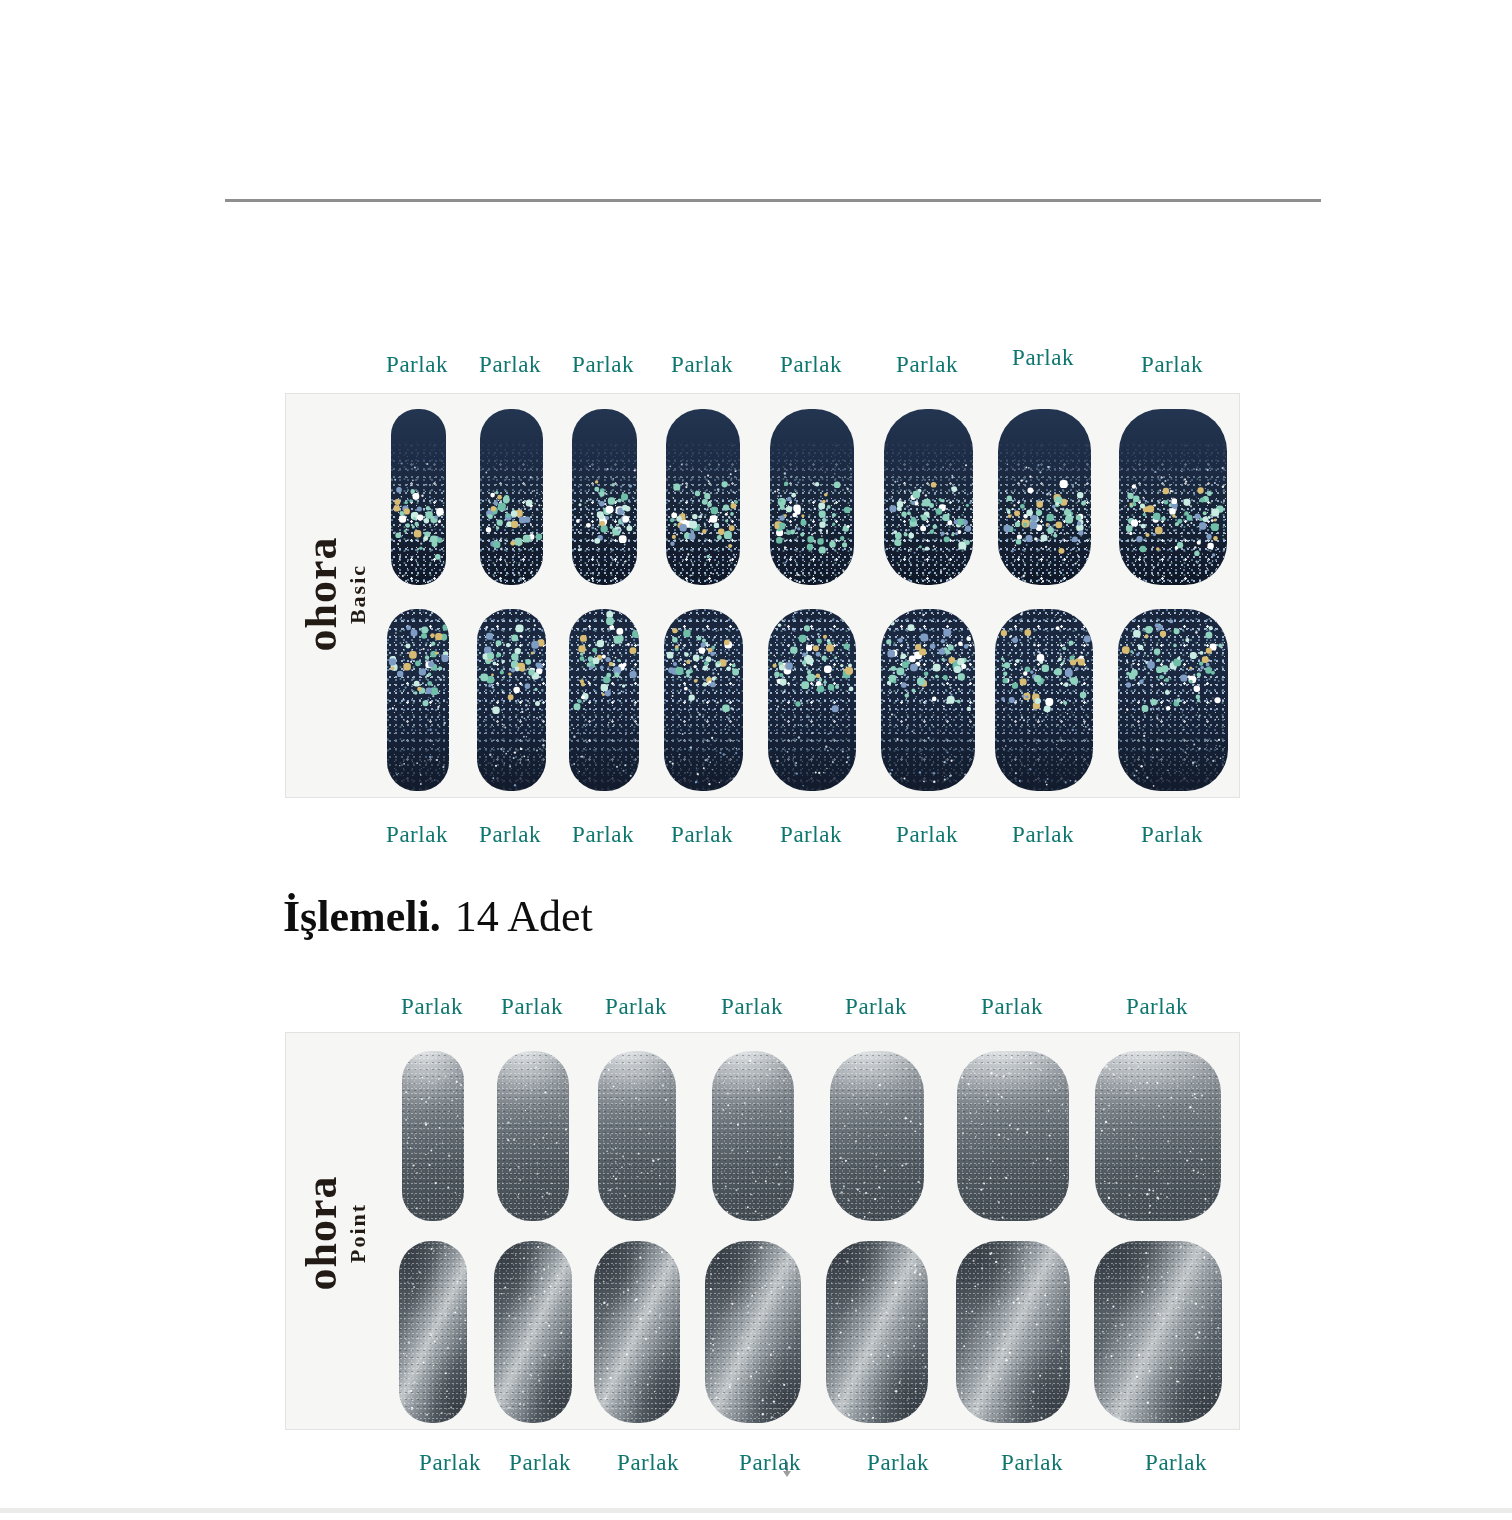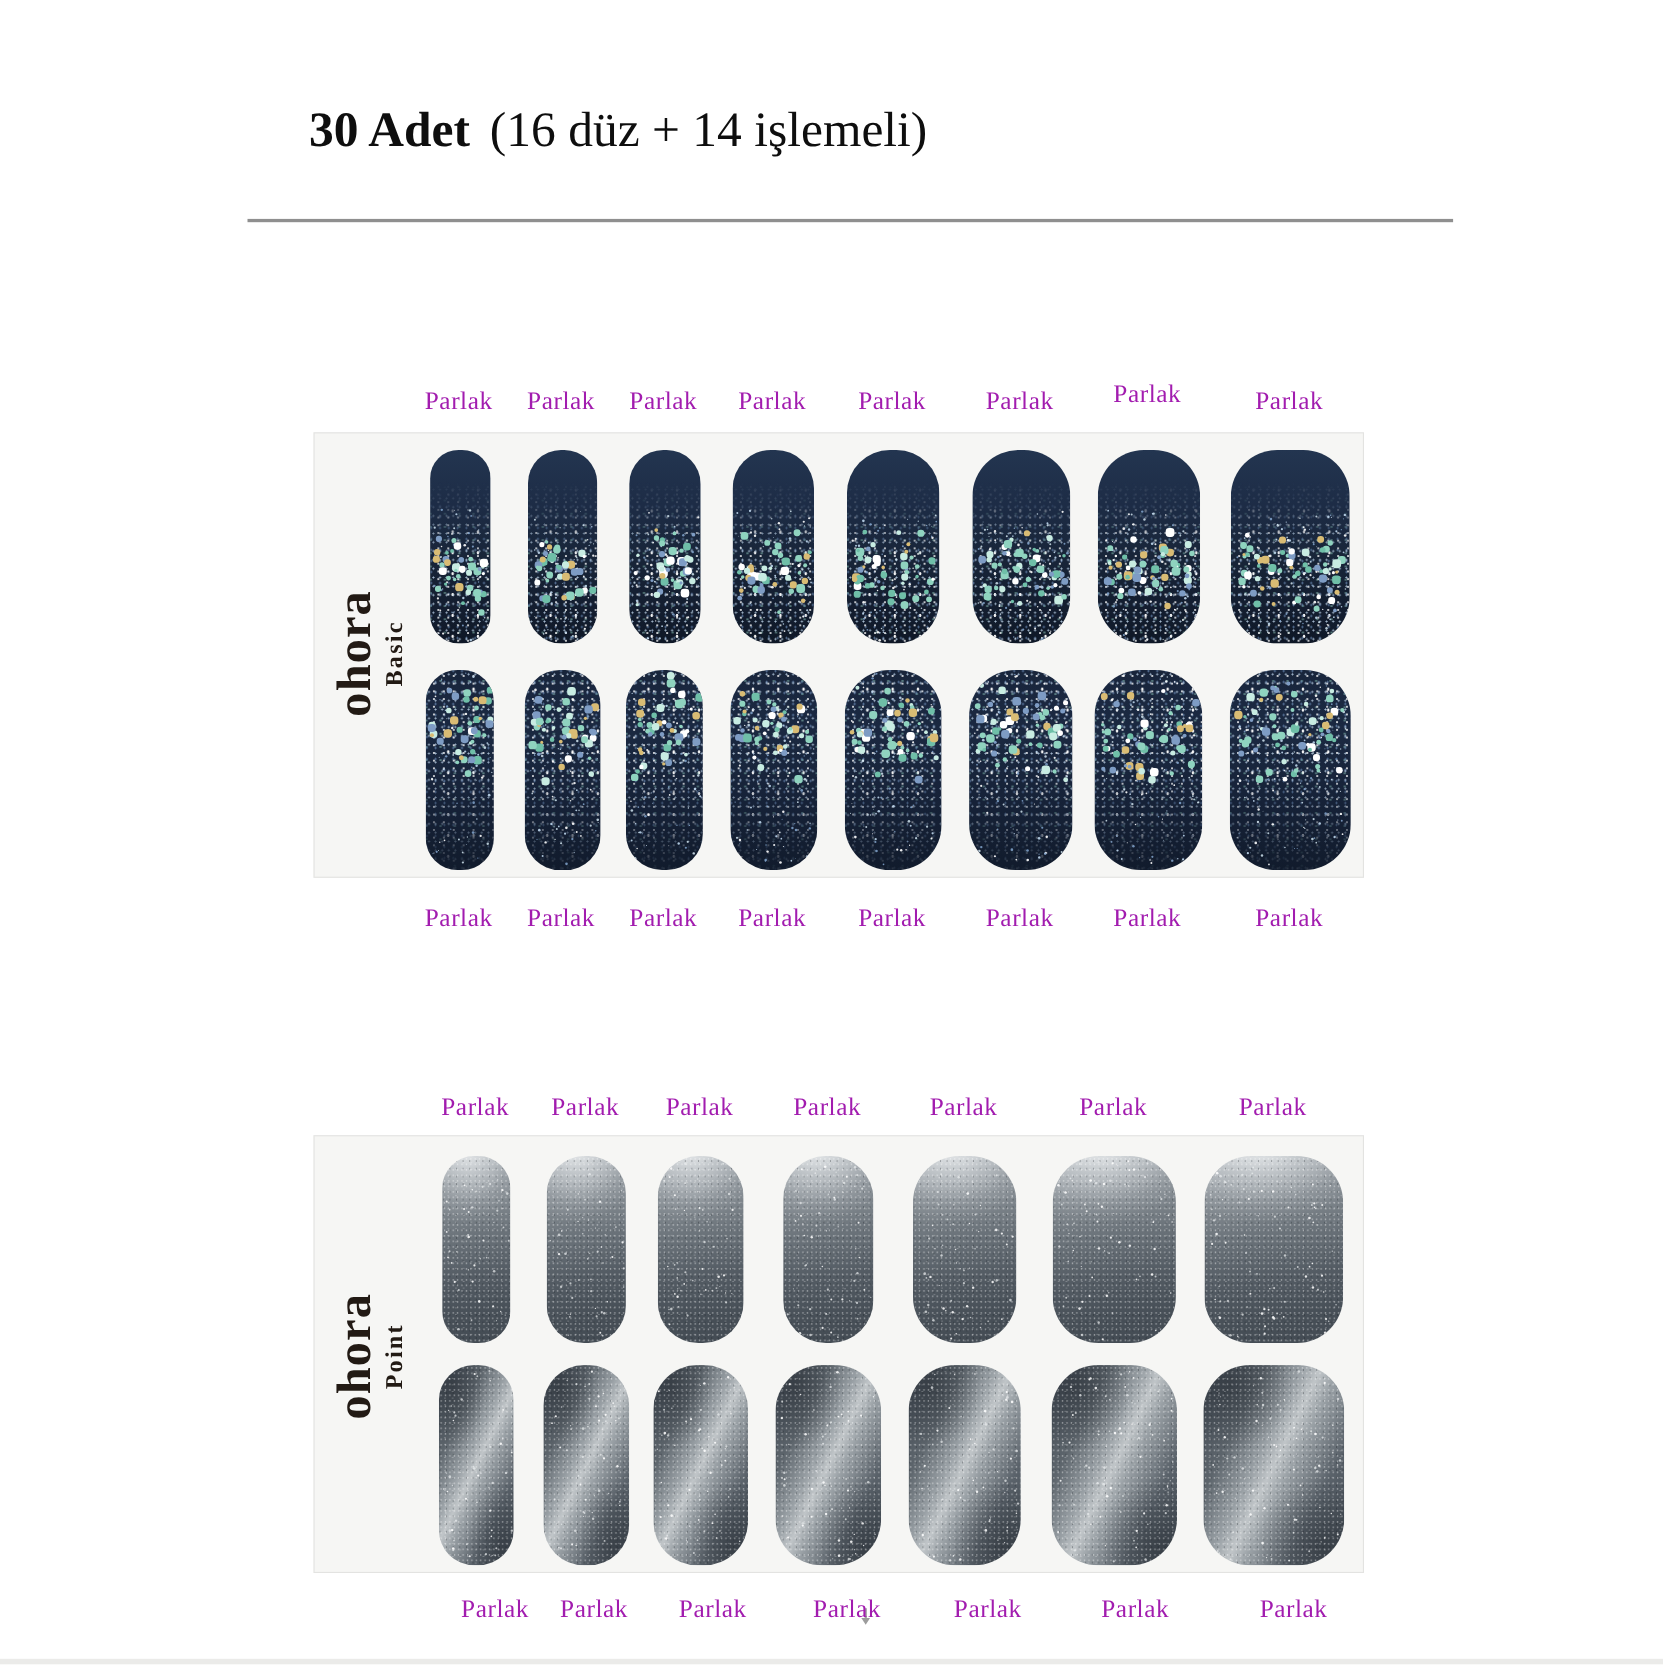--- a/index.html
+++ b/index.html
@@ -20,21 +20,21 @@
 
   .panel{position:absolute;left:285px;width:955px;background:#f6f6f4;border:1px solid #e3e3e1;box-sizing:border-box;}
   #panel-basic{top:393px;height:405px;}
   #panel-point{top:1032px;height:398px;}
 
   .brand{position:absolute;left:51px;top:200px;transform:translate(-50%,-50%) rotate(-90deg);
          text-align:center;white-space:nowrap;color:#221a14;}
   .brand-main{display:block;font-size:44px;font-weight:700;line-height:.92;letter-spacing:1px;}
   .brand-sub{display:block;font-size:22px;font-weight:700;letter-spacing:2px;margin-top:3px;}
 
-  .finish-label{position:absolute;transform:translateX(-50%);font-size:23px;color:#a21caf;
+  .finish-label{position:absolute;transform:translateX(-50%);font-size:23px;color:#0f766e;
                 letter-spacing:.5px;white-space:nowrap;}
 
   .nail{position:absolute;overflow:hidden;}
   .layer{position:absolute;left:0;top:0;right:0;bottom:0;}
 
   .basic-top{background:
      radial-gradient(120% 60% at 50% 118%, rgba(8,13,23,.5) 0%, rgba(8,13,23,0) 55%),
      linear-gradient(180deg,#233550 0%,#1d2c46 28%,#182539 55%,#131d2f 82%,#101a2a 100%);}
   .basic-bot{background:
      radial-gradient(120% 50% at 50% -8%, rgba(20,30,48,.6) 0%, rgba(20,30,48,0) 60%),
@@ -73,23 +73,20 @@
   .cursor-marker::after{content:'';position:absolute;left:-3px;top:9px;width:0;height:0;
      border-left:4px solid transparent;border-right:4px solid transparent;border-top:6px solid #8b8b8b;}
   .bottom-strip{position:absolute;left:0;top:1508px;width:1512px;height:5px;background:#ebebe9;}
 </style>
 </head>
 <body>
 
 <div class="page">
 
 
-  <div class="count-line">
-    <b>30 Adet</b><span class="detail">(16 düz + 14 işlemeli)</span>
-  </div>
 
   <div class="divider"></div>
 
 
   <div class="panel" id="panel-basic">
     <div class="brand">
       <span class="brand-main">ohora</span>
       <span class="brand-sub">Basic</span>
     </div>
   <div class="nail basic-top" style="left: 104.5px; top: 15px; width: 55px; height: 176px; border-radius: 26px;">
@@ -151,20 +148,23 @@
       <div class="nail basic-bot" style="left: 709px; top: 215px; width: 98px; height: 182px; border-radius: 42px;">
         <div class="layer glitter-fine mask-bot"></div>
         <i class="sparkles" style="box-shadow: rgb(217, 188, 116) 77.1px 52.5px 0px 2.1px, rgb(126, 156, 196) 27.1px 86.1px 0px 0.5px, rgb(255, 255, 255) 44.5px 47.8px 0px 2.7px, rgb(126, 156, 196) 72.8px 63px 0px 2.9px, rgb(143, 211, 191) 86.9px 86.3px 0px 1.3px, rgb(126, 156, 196) 91.3px 28.9px 0px 2.4px, rgb(143, 211, 191) 62.3px 61.8px 0px 2.6px, rgb(126, 156, 196) 35.8px 62.1px 0px 0.8px, rgb(200, 236, 226) 51.3px 98.8px 0px 2.4px, rgb(217, 188, 116) 7.9px 23.2px 0px 2.1px, rgb(143, 211, 191) 7.1px 55.4px 0px 0.5px, rgb(126, 156, 196) 30.9px 86.9px 0px 0.7px, rgb(143, 211, 191) 78.3px 71px 0px 2.7px, rgb(217, 188, 116) 85.3px 52.1px 0px 2.5px, rgb(111, 191, 168) 19px 75.6px 0px 2.1px, rgb(111, 191, 168) 76px 48.2px 0px 1.6px, rgb(200, 236, 226) 63.9px 49.4px 0px 0.8px, rgb(200, 236, 226) 41.8px 91.1px 0px 2px, rgb(126, 156, 196) 7px 89px 0px 0.9px, rgb(126, 156, 196) 15.7px 90.1px 0px 2px, rgb(200, 236, 226) 45.2px 52px 0px 1.1px, rgb(111, 191, 168) 7.9px 4.5px 0px 1.8px, rgb(126, 156, 196) 19.1px 30.1px 0px 1.9px, rgb(143, 211, 191) 66.9px 53.1px 0px 0.6px, rgb(200, 236, 226) 70.3px 74.6px 0px 1.3px, rgb(217, 188, 116) 31.8px 22.5px 0px 2.3px, rgb(255, 255, 255) 53.3px 92px 0px 2.9px, rgb(143, 211, 191) 41.5px 68.6px 0px 2.5px, rgb(255, 255, 255) 29.3px 63.5px 0px 1.2px, rgb(111, 191, 168) 9.2px 70.6px 0px 1.7px, rgb(217, 188, 116) 27.2px 71.9px 0px 2.4px, rgb(126, 156, 196) 81px 58.7px 0px 0.7px, rgb(143, 211, 191) 75.6px 69.8px 0px 1.4px, rgb(255, 255, 255) 11px 70.6px 0px 1.4px, rgb(255, 255, 255) 85.2px 47.9px 0px 1.3px, rgb(143, 211, 191) 49.3px 58.3px 0px 2.7px, rgb(200, 236, 226) 21.5px 50.9px 0px 1px, rgb(143, 211, 191) 75px 33.1px 0px 1.5px, rgb(143, 211, 191) 60px 62.2px 0px 1.4px, rgb(217, 188, 116) 40.4px 95.6px 0px 2.6px, rgb(126, 156, 196) 72.5px 59.7px 0px 1px, rgb(217, 188, 116) 81.2px 50px 0px 0.8px, rgb(255, 255, 255) 61.6px 18.2px 0px 0.9px, rgb(143, 211, 191) 11px 55.3px 0px 2.1px, rgb(217, 188, 116) 39.8px 87.3px 0px 2.7px, rgb(143, 211, 191) 9.2px 63.7px 0px 1.2px, rgb(143, 211, 191) 87.1px 84.9px 0px 2.2px, rgb(143, 211, 191) 6.5px 48.8px 0px 0.6px, rgb(111, 191, 168) 31.5px 59.4px 0px 1.8px, rgb(255, 255, 255) 84.2px 49.4px 0px 1.6px, rgb(143, 211, 191) 68.2px 38.3px 0px 0.9px, rgb(217, 188, 116) 30.8px 86.3px 0px 2.6px, rgb(143, 211, 191) 69.2px 93.1px 0px 1px, rgb(255, 255, 255) 86.8px 48.9px 0px 0.5px, rgb(126, 156, 196) 38.6px 66.5px 0px 1.6px, rgb(111, 191, 168) 44.2px 71px 0px 2.6px, rgba(130, 165, 205, 0.85) 58.8px 7.4px 0px -0.3px, rgba(130, 165, 205, 0.85) 26px 142.6px 0px -0.6px, rgba(255, 255, 255, 0.9) 50px 39.1px 0px -0.2px, rgba(190, 214, 236, 0.9) 66.9px 102.4px 0px -0.6px, rgba(220, 240, 250, 0.8) 93.4px 119.3px 0px 0px, rgba(130, 165, 205, 0.85) 19.3px 149.9px 0px -0.2px, rgba(220, 240, 250, 0.8) 42.5px 41.7px 0px 0.2px, rgba(255, 255, 255, 0.9) 14.9px 26.4px 0px 0.1px, rgba(255, 255, 255, 0.9) 40px 60.5px 0px -0.2px, rgba(190, 214, 236, 0.9) 19.4px 93.6px 0px 0px, rgba(130, 165, 205, 0.85) 14.5px 155.4px 0px -0.2px, rgba(255, 255, 255, 0.9) 71.9px 9.9px 0px -0.3px, rgba(130, 165, 205, 0.85) 40px 169.6px 0px -0.4px, rgba(220, 240, 250, 0.8) 79.7px 53.6px 0px -0.6px, rgba(220, 240, 250, 0.8) 88.4px 113.7px 0px -0.2px, rgba(255, 255, 255, 0.9) 38.7px 35.2px 0px 0.1px, rgba(190, 214, 236, 0.9) 79.5px 171.2px 0px 0px, rgba(255, 255, 255, 0.9) 36.3px 139.6px 0px -0.3px, rgba(255, 255, 255, 0.9) 60.8px 134.6px 0px -0.4px, rgba(255, 255, 255, 0.9) 31.8px 25.4px 0px -0.2px, rgba(190, 214, 236, 0.9) 74.7px 170.6px 0px -0.4px, rgba(190, 214, 236, 0.9) 75.9px 102.1px 0px -0.5px, rgba(130, 165, 205, 0.85) 37.8px 100.5px 0px -0.3px, rgba(130, 165, 205, 0.85) 57.2px 132.5px 0px -0.3px, rgba(255, 255, 255, 0.9) 89.5px 58.5px 0px 0.1px, rgba(220, 240, 250, 0.8) 26px 107.8px 0px 0px, rgba(255, 255, 255, 0.9) 49.5px 171.9px 0px -0.3px, rgba(255, 255, 255, 0.9) 30.3px 87px 0px -0.4px, rgba(220, 240, 250, 0.8) 60.5px 114.8px 0px -0.4px, rgba(190, 214, 236, 0.9) 34.6px 28.4px 0px 0px, rgba(220, 240, 250, 0.8) 89.5px 116.7px 0px -0.2px, rgba(190, 214, 236, 0.9) 29.2px 135.3px 0px -0.4px, rgba(255, 255, 255, 0.9) 90.9px 34.6px 0px -0.3px, rgba(130, 165, 205, 0.85) 69.7px 172.4px 0px 0.1px, rgba(190, 214, 236, 0.9) 64.6px 43.7px 0px -0.1px, rgba(190, 214, 236, 0.9) 14.5px 53.4px 0px -0.4px, rgba(220, 240, 250, 0.8) 85.1px 96.9px 0px -0.2px, rgba(130, 165, 205, 0.85) 76.8px 120px 0px 0.2px, rgba(130, 165, 205, 0.85) 38.5px 44.2px 0px -0.4px, rgba(190, 214, 236, 0.9) 31.4px 112px 0px -0.2px, rgba(190, 214, 236, 0.9) 64.8px 127.2px 0px -0.5px, rgba(255, 255, 255, 0.9) 50.7px 174.6px 0px -0.1px, rgba(220, 240, 250, 0.8) 46.6px 103.4px 0px -0.3px, rgba(190, 214, 236, 0.9) 40.8px 133px 0px -0.4px, rgba(255, 255, 255, 0.9) 76.9px 5.1px 0px -0.1px, rgba(220, 240, 250, 0.8) 65.2px 5.5px 0px -0.3px, rgba(255, 255, 255, 0.9) 51.4px 29.3px 0px -0.3px, rgba(255, 255, 255, 0.9) 74.2px 11.3px 0px -0.2px, rgba(220, 240, 250, 0.8) 62.7px 89.8px 0px -0.4px, rgba(255, 255, 255, 0.9) 36.7px 99.6px 0px -0.2px, rgba(190, 214, 236, 0.9) 91.4px 75.8px 0px -0.3px, rgba(130, 165, 205, 0.85) 52.7px 66.3px 0px -0.4px, rgba(255, 255, 255, 0.9) 23.1px 13.4px 0px -0.5px, rgba(220, 240, 250, 0.8) 33.4px 121px 0px 0.1px, rgba(220, 240, 250, 0.8) 57.3px 18.7px 0px -0.2px, rgba(255, 255, 255, 0.9) 46.2px 111.2px 0px -0.2px, rgba(190, 214, 236, 0.9) 23.8px 171px 0px -0.1px, rgba(220, 240, 250, 0.8) 59.5px 5.2px 0px -0.3px, rgba(255, 255, 255, 0.9) 65px 46.7px 0px 0px, rgba(255, 255, 255, 0.9) 71.5px 103.8px 0px -0.2px, rgba(220, 240, 250, 0.8) 82.8px 24.7px 0px -0.1px, rgba(255, 255, 255, 0.9) 28px 110.3px 0px 0px, rgba(255, 255, 255, 0.9) 28.8px 156.1px 0px -0.5px, rgba(130, 165, 205, 0.85) 34.4px 159.3px 0px 0.1px, rgba(255, 255, 255, 0.9) 85.4px 42.4px 0px -0.1px, rgba(220, 240, 250, 0.8) 93px 119.7px 0px -0.3px, rgba(190, 214, 236, 0.9) 9.6px 175px 0px -0.3px, rgba(220, 240, 250, 0.8) 10px 97.8px 0px -0.4px, rgba(190, 214, 236, 0.9) 61.9px 153.9px 0px -0.6px, rgba(130, 165, 205, 0.85) 51.6px 168.9px 0px 0px, rgba(190, 214, 236, 0.9) 19.9px 20.1px 0px -0.4px, rgba(255, 255, 255, 0.9) 41.9px 112.5px 0px -0.4px, rgba(255, 255, 255, 0.9) 64.3px 9.5px 0px 0.1px, rgba(190, 214, 236, 0.9) 80.2px 149.6px 0px -0.2px, rgba(130, 165, 205, 0.85) 83.4px 71.8px 0px 0.1px, rgba(255, 255, 255, 0.9) 62.1px 146.5px 0px -0.6px, rgba(255, 255, 255, 0.9) 39.5px 63.1px 0px -0.3px, rgba(220, 240, 250, 0.8) 15.4px 64.5px 0px -0.2px, rgba(190, 214, 236, 0.9) 19.9px 163.2px 0px 0px, rgba(130, 165, 205, 0.85) 71.6px 32.6px 0px -0.1px, rgba(190, 214, 236, 0.9) 32.2px 31px 0px -0.2px, rgba(220, 240, 250, 0.8) 9.8px 136.1px 0px -0.2px, rgba(220, 240, 250, 0.8) 25px 63.4px 0px -0.4px, rgba(130, 165, 205, 0.85) 35.2px 77.9px 0px -0.4px, rgba(130, 165, 205, 0.85) 74.8px 83.6px 0px 0px, rgba(190, 214, 236, 0.9) 68.5px 48.8px 0px 0px, rgba(130, 165, 205, 0.85) 43.7px 71.7px 0px -0.2px, rgba(255, 255, 255, 0.9) 25.5px 4.4px 0px 0.1px;"></i>
       </div>
       <div class="nail basic-bot" style="left: 832px; top: 215px; width: 110px; height: 182px; border-radius: 42px;">
         <div class="layer glitter-fine mask-bot"></div>
         <i class="sparkles" style="box-shadow: rgb(143, 211, 191) 59.3px 90.5px 0px 1.2px, rgb(217, 188, 116) 89.8px 40.7px 0px 2px, rgb(111, 191, 168) 82.1px 53.6px 0px 1.2px, rgb(200, 236, 226) 91.8px 18.2px 0px 1.1px, rgb(111, 191, 168) 57.3px 93.7px 0px 1.8px, rgb(217, 188, 116) 27.6px 26.2px 0px 0.9px, rgb(111, 191, 168) 48.1px 69.9px 0px 1.1px, rgb(126, 156, 196) 32px 55.1px 0px 2.8px, rgb(217, 188, 116) 44px 23.9px 0px 2.1px, rgb(111, 191, 168) 93.9px 62.8px 0px 1px, rgb(111, 191, 168) 89.5px 60.4px 0px 2.3px, rgb(143, 211, 191) 38.1px 41.6px 0px 2.2px, rgb(126, 156, 196) 22.4px 71.9px 0px 1.3px, rgb(126, 156, 196) 83.2px 57.6px 0px 0.8px, rgb(126, 156, 196) 9.4px 75px 0px 1.7px, rgb(126, 156, 196) 64.8px 68.1px 0px 2.5px, rgb(143, 211, 191) 89.9px 25.1px 0px 2.4px, rgb(200, 236, 226) 21.6px 37.4px 0px 1.7px, rgb(111, 191, 168) 71.9px 71.6px 0px 0.8px, rgb(143, 211, 191) 15.4px 62.8px 0px 2.3px, rgb(200, 236, 226) 74.3px 45.5px 0px 2.5px, rgb(143, 211, 191) 45.7px 58.8px 0px 2.6px, rgb(143, 211, 191) 79.8px 64.7px 0px 1.2px, rgb(143, 211, 191) 57.6px 21.2px 0px 2px, rgb(200, 236, 226) 59.8px 48.2px 0px 0.6px, rgb(217, 188, 116) 6.8px 40px 0px 2.8px, rgb(200, 236, 226) 27.6px 26.8px 0px 0.6px, rgb(143, 211, 191) 101.2px 35.5px 0px 0.9px, rgb(143, 211, 191) 34.8px 92.1px 0px 2.2px, rgb(111, 191, 168) 58.3px 52.4px 0px 2.9px, rgb(126, 156, 196) 41.3px 17.4px 0px 1.6px, rgb(143, 211, 191) 56px 35.4px 0px 0.8px, rgb(143, 211, 191) 78.9px 86.9px 0px 1.3px, rgb(200, 236, 226) 27.9px 52.5px 0px 0.6px, rgb(126, 156, 196) 18.7px 44.6px 0px 0.7px, rgb(255, 255, 255) 49.2px 98.3px 0px 1.2px, rgb(111, 191, 168) 12.7px 41.5px 0px 0.5px, rgb(143, 211, 191) 40.4px 59.8px 0px 2.2px, rgb(143, 211, 191) 29.9px 19.7px 0px 2.7px, rgb(255, 255, 255) 98.6px 90.2px 0px 2px, rgb(126, 156, 196) 38px 15.5px 0px 1.3px, rgb(143, 211, 191) 39.6px 50.3px 0px 0.8px, rgb(143, 211, 191) 26px 98.5px 0px 2.4px, rgb(255, 255, 255) 77.8px 78.7px 0px 2.2px, rgb(200, 236, 226) 82.5px 42.9px 0px 0.9px, rgb(143, 211, 191) 40.3px 15.2px 0px 0.8px, rgb(126, 156, 196) 29.3px 53px 0px 1.1px, rgb(200, 236, 226) 68.4px 30.1px 0px 1.1px, rgb(217, 188, 116) 71.8px 57.9px 0px 0.5px, rgb(200, 236, 226) 17.9px 23.8px 0px 2.8px, rgb(217, 188, 116) 86.2px 49.6px 0px 2.4px, rgb(111, 191, 168) 42.3px 67.2px 0px 1.1px, rgb(143, 211, 191) 9px 63.6px 0px 0.9px, rgb(143, 211, 191) 79.5px 90.6px 0px 0.7px, rgb(255, 255, 255) 73.3px 69.5px 0px 2.8px, rgb(126, 156, 196) 52.3px 11.4px 0px 0.9px, rgb(126, 156, 196) 88.6px 54.7px 0px 0.9px, rgb(200, 236, 226) 54.3px 55.8px 0px 2.6px, rgb(200, 236, 226) 48.3px 82.5px 0px 1.4px, rgb(255, 255, 255) 94.1px 37px 0px 2.5px, rgb(255, 255, 255) 70px 66.8px 0px 0.5px, rgb(143, 211, 191) 13.2px 65.9px 0px 2.4px, rgba(190, 214, 236, 0.9) 46.6px 74px 0px -0.1px, rgba(220, 240, 250, 0.8) 45.8px 70.4px 0px 0.1px, rgba(220, 240, 250, 0.8) 80.8px 105.4px 0px -0.1px, rgba(255, 255, 255, 0.9) 33.2px 76.5px 0px -0.1px, rgba(220, 240, 250, 0.8) 104.2px 52.6px 0px -0.2px, rgba(130, 165, 205, 0.85) 75.9px 151.9px 0px -0.2px, rgba(130, 165, 205, 0.85) 34.1px 98.5px 0px 0.1px, rgba(130, 165, 205, 0.85) 81.1px 60.7px 0px 0px, rgba(220, 240, 250, 0.8) 102.6px 37.2px 0px 0.2px, rgba(255, 255, 255, 0.9) 81.2px 92.2px 0px -0.4px, rgba(255, 255, 255, 0.9) 66.3px 142.2px 0px -0.4px, rgba(255, 255, 255, 0.9) 14.1px 175.1px 0px -0.2px, rgba(190, 214, 236, 0.9) 15.4px 165.6px 0px 0px, rgba(255, 255, 255, 0.9) 39.7px 69.7px 0px -0.5px, rgba(220, 240, 250, 0.8) 28.3px 167.7px 0px 0.1px, rgba(220, 240, 250, 0.8) 5.7px 151.5px 0px -0.5px, rgba(130, 165, 205, 0.85) 85.5px 70.7px 0px -0.5px, rgba(255, 255, 255, 0.9) 38.4px 108.6px 0px -0.1px, rgba(220, 240, 250, 0.8) 68px 135.3px 0px -0.5px, rgba(190, 214, 236, 0.9) 97.2px 135.4px 0px -0.5px, rgba(190, 214, 236, 0.9) 80.2px 78.5px 0px -0.2px, rgba(130, 165, 205, 0.85) 72.9px 97.4px 0px 0px, rgba(255, 255, 255, 0.9) 34.7px 99.7px 0px -0.4px, rgba(190, 214, 236, 0.9) 7.9px 50.6px 0px 0.1px, rgba(130, 165, 205, 0.85) 57.8px 161.3px 0px -0.5px, rgba(255, 255, 255, 0.9) 82.1px 60.4px 0px -0.2px, rgba(220, 240, 250, 0.8) 89.9px 50.5px 0px 0.2px, rgba(190, 214, 236, 0.9) 17.8px 165.3px 0px -0.6px, rgba(220, 240, 250, 0.8) 99.6px 109.4px 0px -0.4px, rgba(220, 240, 250, 0.8) 77.6px 156.1px 0px -0.2px, rgba(220, 240, 250, 0.8) 29.6px 63.2px 0px 0.1px, rgba(255, 255, 255, 0.9) 22.6px 156.3px 0px 0.2px, rgba(220, 240, 250, 0.8) 39.8px 98.1px 0px -0.1px, rgba(220, 240, 250, 0.8) 29px 46.1px 0px 0px, rgba(220, 240, 250, 0.8) 67.2px 143.1px 0px -0.4px, rgba(130, 165, 205, 0.85) 86.8px 13.6px 0px -0.4px, rgba(220, 240, 250, 0.8) 33.1px 19.6px 0px -0.1px, rgba(220, 240, 250, 0.8) 46.8px 96.8px 0px -0.5px, rgba(130, 165, 205, 0.85) 55px 154.4px 0px -0.6px, rgba(130, 165, 205, 0.85) 67px 107.4px 0px 0px, rgba(220, 240, 250, 0.8) 34px 147.4px 0px -0.1px, rgba(130, 165, 205, 0.85) 86.1px 129.5px 0px 0.1px, rgba(255, 255, 255, 0.9) 77.4px 22.5px 0px 0.2px, rgba(220, 240, 250, 0.8) 75.2px 134.6px 0px 0px, rgba(255, 255, 255, 0.9) 81.3px 14.7px 0px -0.3px, rgba(220, 240, 250, 0.8) 49.1px 160.4px 0px -0.3px, rgba(255, 255, 255, 0.9) 8.4px 99.8px 0px 0.1px, rgba(190, 214, 236, 0.9) 39.9px 85.3px 0px -0.6px, rgba(190, 214, 236, 0.9) 63.3px 102px 0px -0.4px, rgba(255, 255, 255, 0.9) 94px 88px 0px -0.5px, rgba(220, 240, 250, 0.8) 94.7px 3.6px 0px -0.4px, rgba(220, 240, 250, 0.8) 24.6px 137.2px 0px 0px, rgba(130, 165, 205, 0.85) 101.3px 90.4px 0px -0.5px, rgba(190, 214, 236, 0.9) 67px 63px 0px -0.2px, rgba(255, 255, 255, 0.9) 25.2px 125.9px 0px 0.1px, rgba(220, 240, 250, 0.8) 17.6px 160.7px 0px 0px, rgba(130, 165, 205, 0.85) 60.3px 161.4px 0px -0.5px, rgba(220, 240, 250, 0.8) 33.4px 37.9px 0px -0.2px, rgba(190, 214, 236, 0.9) 36.9px 26.9px 0px 0px, rgba(190, 214, 236, 0.9) 94.3px 150.9px 0px 0.1px, rgba(220, 240, 250, 0.8) 29.2px 127.4px 0px -0.6px, rgba(130, 165, 205, 0.85) 91.7px 30.2px 0px -0.2px, rgba(130, 165, 205, 0.85) 53.2px 91px 0px -0.1px, rgba(190, 214, 236, 0.9) 80.8px 138.6px 0px 0.1px, rgba(255, 255, 255, 0.9) 34.6px 175.9px 0px -0.2px, rgba(190, 214, 236, 0.9) 84.5px 49.5px 0px 0.2px, rgba(190, 214, 236, 0.9) 75.3px 64.9px 0px 0.1px, rgba(220, 240, 250, 0.8) 64.9px 119.6px 0px -0.2px, rgba(130, 165, 205, 0.85) 95.5px 80.1px 0px -0.4px, rgba(190, 214, 236, 0.9) 11.9px 99.7px 0px -0.6px, rgba(220, 240, 250, 0.8) 9.3px 75.8px 0px 0.1px, rgba(255, 255, 255, 0.9) 100px 129.9px 0px 0.1px, rgba(220, 240, 250, 0.8) 75px 74.4px 0px -0.4px, rgba(220, 240, 250, 0.8) 99.8px 70.9px 0px -0.4px, rgba(255, 255, 255, 0.9) 8.5px 52.5px 0px 0px, rgba(220, 240, 250, 0.8) 57.6px 73.7px 0px -0.3px, rgba(255, 255, 255, 0.9) 42.8px 153.4px 0px -0.6px, rgba(190, 214, 236, 0.9) 20.8px 118.1px 0px -0.2px, rgba(190, 214, 236, 0.9) 91.6px 98.7px 0px -0.3px, rgba(255, 255, 255, 0.9) 48.6px 90.4px 0px -0.3px, rgba(220, 240, 250, 0.8) 84.2px 51.9px 0px -0.3px, rgba(220, 240, 250, 0.8) 12.6px 115.1px 0px -0.3px, rgba(190, 214, 236, 0.9) 88px 134.8px 0px -0.4px, rgba(220, 240, 250, 0.8) 74.1px 152.7px 0px 0.2px, rgba(190, 214, 236, 0.9) 53.5px 51.9px 0px 0.1px, rgba(220, 240, 250, 0.8) 70.3px 59.7px 0px -0.2px, rgba(130, 165, 205, 0.85) 7.4px 147.9px 0px -0.4px, rgba(190, 214, 236, 0.9) 92.7px 53.8px 0px -0.6px, rgba(255, 255, 255, 0.9) 101.5px 148.3px 0px -0.2px, rgba(190, 214, 236, 0.9) 59.5px 85.9px 0px 0.1px, rgba(130, 165, 205, 0.85) 12.5px 55px 0px -0.1px, rgba(130, 165, 205, 0.85) 101.2px 173.3px 0px 0.1px, rgba(190, 214, 236, 0.9) 37.8px 50.6px 0px -0.5px, rgba(255, 255, 255, 0.9) 38.1px 139.4px 0px 0.1px, rgba(130, 165, 205, 0.85) 100.8px 136.1px 0px -0.1px, rgba(190, 214, 236, 0.9) 46px 63.3px 0px 0.2px, rgba(190, 214, 236, 0.9) 56.9px 39.2px 0px -0.5px, rgba(255, 255, 255, 0.9) 43.1px 52.6px 0px -0.4px, rgba(255, 255, 255, 0.9) 14.2px 53.8px 0px 0px;"></i>
       </div>
     </div>
 
+  <div class="section-heading" id="heading-islemeli">
+    <b>İşlemeli.</b><span class="rest">14 Adet</span>
+  </div>
 
   <div class="panel" id="panel-point">
     <div class="brand">
       <span class="brand-main">ohora</span>
       <span class="brand-sub">Point</span>
     </div>
   <div class="nail point-top" style="left: 116px; top: 18px; width: 62px; height: 170px; border-radius: 29px;">
         <div class="layer velvet-grain"></div>
         <i class="sparkles" style="box-shadow: rgba(255, 255, 255, 0.85) 45.3px 135.5px 0px 0px, rgba(235, 238, 240, 0.7) 25.7px 148.1px 0px -0.2px, rgba(235, 238, 240, 0.7) 49.1px 48.6px 0px 0px, rgba(255, 255, 255, 0.85) 28.3px 98.4px 0px 0px, rgba(235, 238, 240, 0.7) 48.4px 148.6px 0px -0.5px, rgba(235, 238, 240, 0.7) 56.3px 143.5px 0px -0.4px, rgba(255, 255, 255, 0.85) 26.7px 113.1px 0px 0px, rgba(235, 238, 240, 0.7) 5.7px 85.6px 0px -0.1px, rgba(255, 255, 255, 0.85) 22.8px 102.4px 0px -0.4px, rgba(255, 255, 255, 0.85) 53.7px 29.9px 0px 0.1px, rgba(255, 255, 255, 0.85) 3.1px 40.2px 0px -0.1px, rgba(235, 238, 240, 0.7) 54.7px 63.9px 0px -0.2px, rgba(235, 238, 240, 0.7) 12.3px 86px 0px -0.3px, rgba(255, 255, 255, 0.85) 23.1px 72.5px 0px 0.2px, rgba(235, 238, 240, 0.7) 36.4px 50.6px 0px -0.5px, rgba(255, 255, 255, 0.85) 3.1px 67.9px 0px -0.2px, rgba(255, 255, 255, 0.85) 26.4px 29.6px 0px -0.3px, rgba(255, 255, 255, 0.85) 7.6px 96.1px 0px -0.2px, rgba(255, 255, 255, 0.85) 18.9px 47px 0px -0.1px, rgba(235, 238, 240, 0.7) 42.4px 24.4px 0px 0.1px, rgba(235, 238, 240, 0.7) 13.9px 156.3px 0px 0.1px, rgba(235, 238, 240, 0.7) 33.7px 92.3px 0px -0.4px, rgba(235, 238, 240, 0.7) 30px 31.1px 0px -0.1px, rgba(255, 255, 255, 0.85) 19.3px 25.6px 0px -0.2px, rgba(235, 238, 240, 0.7) 35.7px 26.9px 0px 0px, rgba(255, 255, 255, 0.85) 23.1px 49.9px 0px -0.1px, rgba(235, 238, 240, 0.7) 46.2px 103.7px 0px 0.2px, rgba(255, 255, 255, 0.85) 36.5px 75.8px 0px -0.1px, rgba(235, 238, 240, 0.7) 49.4px 20.5px 0px -0.4px, rgba(235, 238, 240, 0.7) 45.9px 59.4px 0px -0.5px, rgba(255, 255, 255, 0.85) 4.3px 91px 0px -0.2px, rgba(235, 238, 240, 0.7) 59.5px 76px 0px -0.1px, rgba(235, 238, 240, 0.7) 54.2px 46.4px 0px -0.3px, rgba(235, 238, 240, 0.7) 58.1px 33.1px 0px 0.2px, rgba(235, 238, 240, 0.7) 50.6px 39.7px 0px -0.3px, rgba(235, 238, 240, 0.7) 39.4px 91.3px 0px -0.3px, rgba(235, 238, 240, 0.7) 26.3px 45.6px 0px 0.1px, rgba(235, 238, 240, 0.7) 22.6px 70.8px 0px 0px, rgba(255, 255, 255, 0.85) 10.4px 113.4px 0px 0px, rgba(255, 255, 255, 0.85) 32.7px 131.1px 0px 0.2px, rgba(255, 255, 255, 0.85) 5.9px 47.8px 0px -0.4px, rgba(255, 255, 255, 0.85) 52.2px 140.3px 0px -0.4px, rgba(235, 238, 240, 0.7) 14.1px 120.8px 0px -0.1px;"></i>
       </div>

